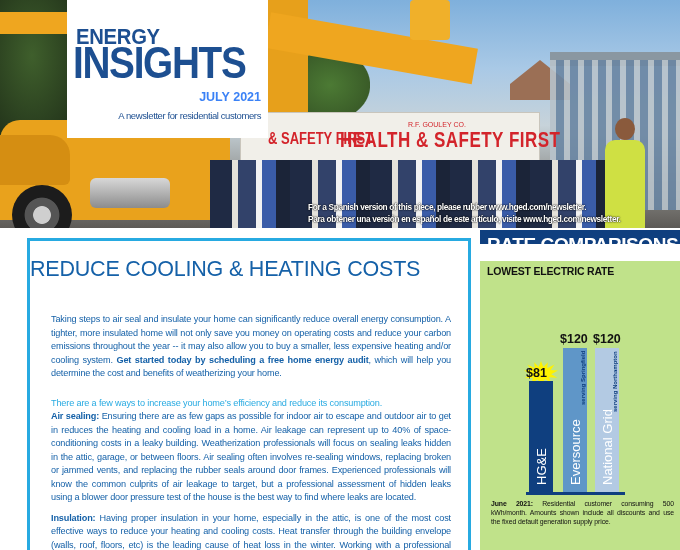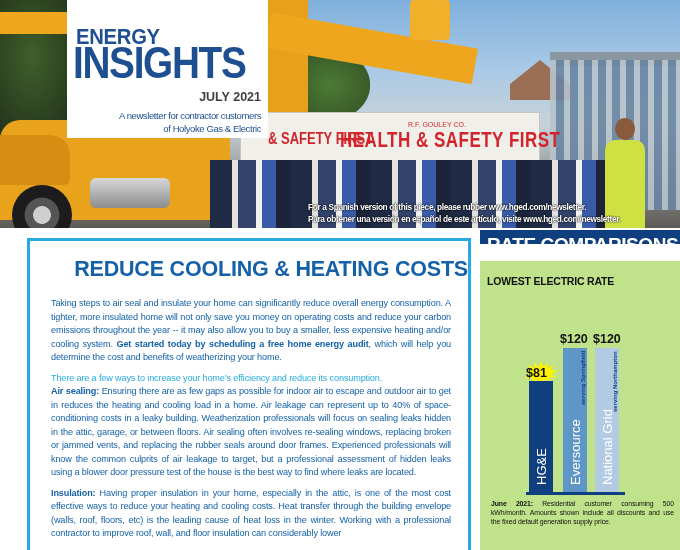--- a/index.html
+++ b/index.html
@@ -53,61 +53,61 @@
   }
   .title-energy {
     position: absolute; left: 9px; top: 24px; color: #1d4f91; font-weight: bold; font-size: 22px; letter-spacing: -0.3px;
     transform: scaleX(0.92); transform-origin: left top;
   }
   .title-insights {
     position: absolute; left: 6px; top: 40px; color: #1d4f91; font-weight: bold; font-size: 45px; letter-spacing: -1.5px; line-height: 45px;
     transform: scaleX(0.86); transform-origin: left top; white-space: nowrap;
   }
   .title-date {
-    position: absolute; right: 7px; top: 90px; color: #404040; font-weight: bold; font-size: 12.5px;
+    position: absolute; right: 7px; top: 90px; color: #3b82f6; font-weight: bold; font-size: 12.5px;
   }
   .title-tagline {
     position: absolute; right: 7px; top: 110px; color: #1d4f91; font-size: 9.5px; text-align: right; line-height: 12.5px; letter-spacing: -0.4px;
   }
 
   .spanish-note {
     position: absolute; left: 308px; top: 201px; color: #ffffff; font-weight: bold; font-size: 8.3px; line-height: 12px; letter-spacing: -0.35px;
     text-shadow: 0 0 2px rgba(0,0,0,.9), 0 0 1px #000; white-space: nowrap;
   }
 
   
   .article {
     position: absolute; left: 27px; top: 238px; width: 444px; height: 330px;
     border: 3px solid #27aae1; border-bottom: none; background: #ffffff;
   }
   .article-title {
-    position: absolute; left: 0; top: 16px; width: 100%; text-align: right;
-    color: #1561a8; font-weight: bold; font-size: 21.5px; letter-spacing: -0.2px;
+    position: absolute; left: 0; top: 16px; width: 100%; text-align: left;
+    color: #1561a8; font-weight: normal; font-size: 21.5px; letter-spacing: -0.2px;
   }
   .article-body {
     position: absolute; left: 21px; top: 56px; width: 400px;
     color: #1561a8; font-size: 9.15px; line-height: 13.5px; text-align: justify; letter-spacing: -0.15px;
   }
-  .article-body p { margin-bottom: 7px; }
+  .article-body p { margin-bottom: 7px; margin-top: 16px; }
   .article-body p.tight { margin-bottom: 0; }
   .article-body b { font-weight: bold; }
   .article-body .lead-in { color: #29abe2; font-weight: normal; display: block; }
 
   
   .sidebar-head {
     position: absolute; left: 480px; top: 230px; width: 200px; height: 14px; background: #0f3f7f;
   }
   .sidebar-head-title {
     position: absolute; left: 7px; top: 4px; color: #ffffff; font-weight: bold; font-size: 19px; letter-spacing: -0.4px; white-space: nowrap;
   }
   .sidebar-panel {
     position: absolute; left: 480px; top: 261px; width: 200px; height: 289px; background: #c0e28a;
   }
   .sidebar-sub {
-    position: absolute; left: 7px; top: 14px; color: #111111; font-weight: bold; font-size: 10.5px; letter-spacing: -0.2px; white-space: nowrap;
+    position: absolute; left: 7px; top: 4px; color: #111111; font-weight: bold; font-size: 10.5px; letter-spacing: -0.2px; white-space: nowrap;
   }
 
   .chart { position: absolute; left: 0; top: 0; width: 200px; height: 289px; }
   .bar { position: absolute; bottom: 57px; width: 24px; }
   .bar-hge { left: 49px; height: 112px; background: #0f3f7f; }
   .bar-ever { left: 83px; height: 145px; background: #5f96c8; }
   .bar-ng { left: 115px; height: 145px; background: #b3cae3; }
   .bar-label {
     position: absolute; left: 0; bottom: 8px; width: 24px; height: 120px;
     color: #ffffff; font-size: 13px; white-space: nowrap;
@@ -161,22 +161,21 @@
   <div class="kids"></div>
   <div class="worker-head"></div>
   <div class="worker"></div>
 </div>
 
 <div class="title-card">
   <div class="title-energy">ENERGY</div>
   <div class="title-insights">INSIGHTS</div>
   <div class="title-date">JULY 2021</div>
   <div class="title-tagline">
-    <div>A newsletter for contractor customers</div>
-    <div>of Holyoke Gas &amp; Electric</div>
+    <div>A newsletter for residential customers</div>
   </div>
 </div>
 
 <div class="spanish-note">
   <div>For a Spanish version of this piece, please rubber www.hged.com/newsletter.</div>
   <div>Para obtener una versión en español de este artículo, visite www.hged.com/newsletter.</div>
 </div>
 
 <div class="article">
   <h1 class="article-title">REDUCE COOLING &amp; HEATING COSTS</h1>

